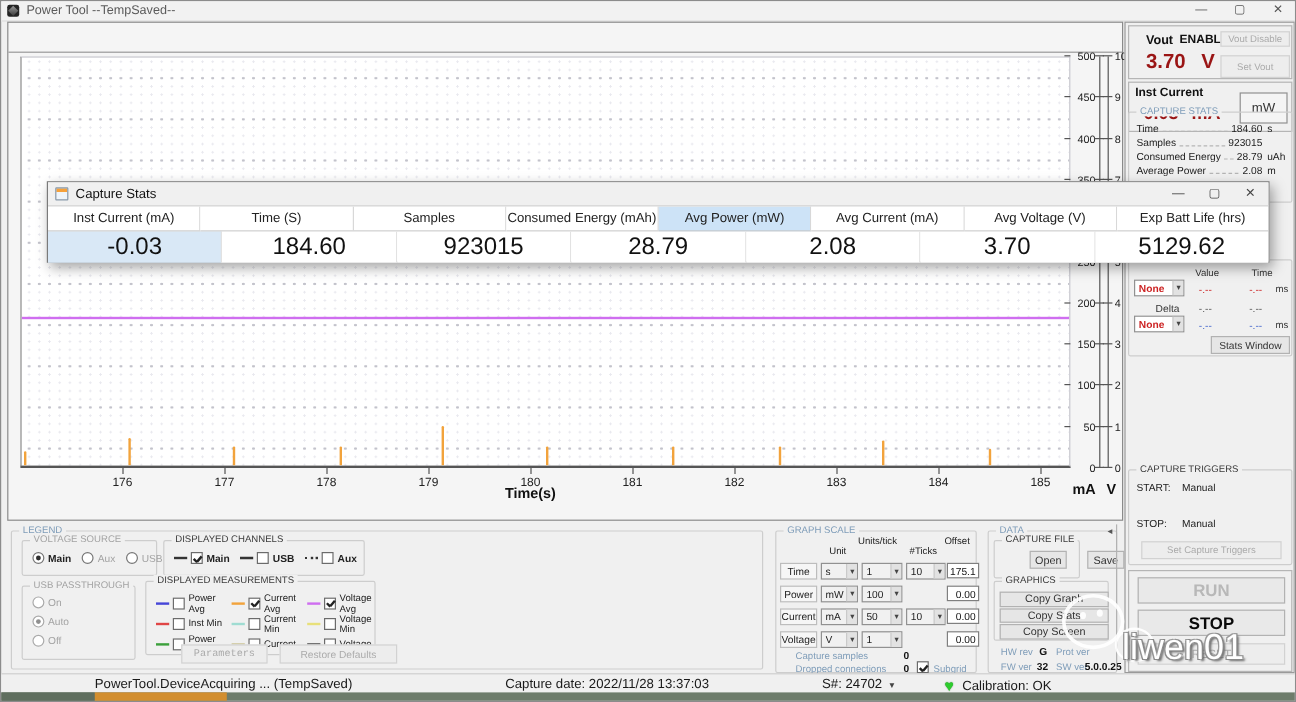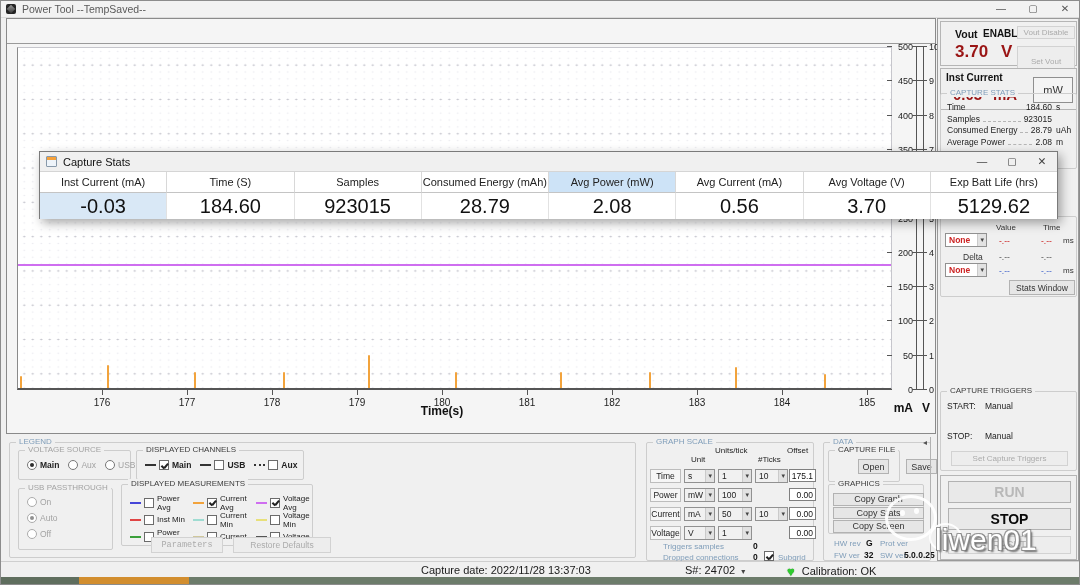--- a/index.html
+++ b/index.html
@@ -438,21 +438,21 @@
             <span class="sel-ar">▾</span>
           </span>
           <span class="sel sp">
             <span class="sel-t">1</span>
             <span class="sel-ar">▾</span>
           </span>
           <span class="gs-spacer"></span>
           <span class="gs-off">0.00</span>
         </div>
       </div>
-    <span class="blue-lab" style="position:absolute;left:16px;top:99px;">Triggers samples</span>
+    <span class="blue-lab" style="position:absolute;left:16px;top:99px;">Capture samples</span>
     <span class="blue-val" style="position:absolute;left:106px;top:98px;">0</span>
     <span class="blue-lab" style="position:absolute;left:16px;top:110px;">Dropped connections</span>
     <span class="blue-val" style="position:absolute;left:106px;top:109px;">0</span>
     <span class="cb checked" id="subgrid-cb" style="position:absolute;left:117px;top:108px;"></span>
     <span class="blue-lab" style="position:absolute;left:131px;top:110px;">Subgrid</span>
   </div>
 
   <div class="group" style="left:822px;top:441px;width:108px;height:119px;">
     <span class="glabel">DATA</span>
     <div class="group" style="left:4px;top:7px;width:72px;height:32px;">
@@ -483,21 +483,21 @@
   <div class="bp-divider"></div>
   <div class="bp-arrow">◂</div>
 
   <div class="right-panel">
     <div class="rp-box" style="left:2px;top:2px;width:137px;height:45px;">
       <span style="position:absolute;left:14px;top:6px;font-size:10.5px;font-weight:bold;color:#111;">Vout</span>
       <span style="position:absolute;left:42px;top:6px;font-size:10px;font-weight:bold;color:#111;">ENABLED</span>
       <span class="btn dim" style="position:absolute;left:76px;top:4px;width:58px;height:13px;font-size:8px;">Vout Disable</span>
       <span class="dred" style="position:absolute;left:14px;top:20px;font-size:17px;">3.70</span>
       <span class="dred" style="position:absolute;left:60px;top:20px;font-size:17px;">V</span>
-      <span class="btn dim" style="position:absolute;left:76px;top:24px;width:58px;height:30px;font-size:8px;text-align:center;">Set Vout</span>
+      <span class="btn dim" style="position:absolute;left:76px;top:24px;width:58px;height:19px;font-size:8px;text-align:center;">Set Vout</span>
     </div>
 
     <div class="rp-box" style="left:2px;top:49px;width:137px;height:42px;">
       <span style="position:absolute;left:5px;top:3px;font-size:10px;font-weight:bold;color:#111;">Inst Current</span>
       <span class="dred" style="position:absolute;left:7px;top:17px;font-size:15px;">-0.03</span>
       <span class="dred" style="position:absolute;left:52px;top:17px;font-size:15px;">mA</span>
       <span class="btn" style="position:absolute;left:92px;top:8px;width:40px;height:26px;font-size:11px;background:#f4f4f4;border-color:#8f8f8f;">mW</span>
     </div>
 
     <div class="group" style="left:2px;top:74px;width:137px;height:76px;border-color:#cdcdcd;">
@@ -593,27 +593,27 @@
         <div class="dth">Avg Current (mA)</div>
         <div class="dth">Avg Voltage (V)</div>
         <div class="dth">Exp Batt Life (hrs)</div>
       </div>
     <div class="drow" id="stats-values">
         <div class="dtd hl-v">-0.03</div>
         <div class="dtd">184.60</div>
         <div class="dtd">923015</div>
         <div class="dtd">28.79</div>
         <div class="dtd">2.08</div>
-        <div class="dtd">0.56</div>
         <div class="dtd">3.70</div>
         <div class="dtd">5129.62</div>
       </div>
   </div>
 
   <div class="statusbar">
+    <span class="sb-item" style="left:78px;">PowerTool.DeviceAcquiring ... (TempSaved)</span>
     <span class="sb-item" style="left:420px;">Capture date: 2022/11/28 13:37:03</span>
     <span class="sb-item" style="left:684px;">
       <span>S#: 24702</span>
       <span style="font-size:8px;color:#444;margin-left:3px;">▾</span>
     </span>
     <span class="sb-item" style="left:786px;">
       <span class="heart">♥</span>
       <span style="margin-left:4px;">Calibration: OK</span>
     </span>
   </div>

